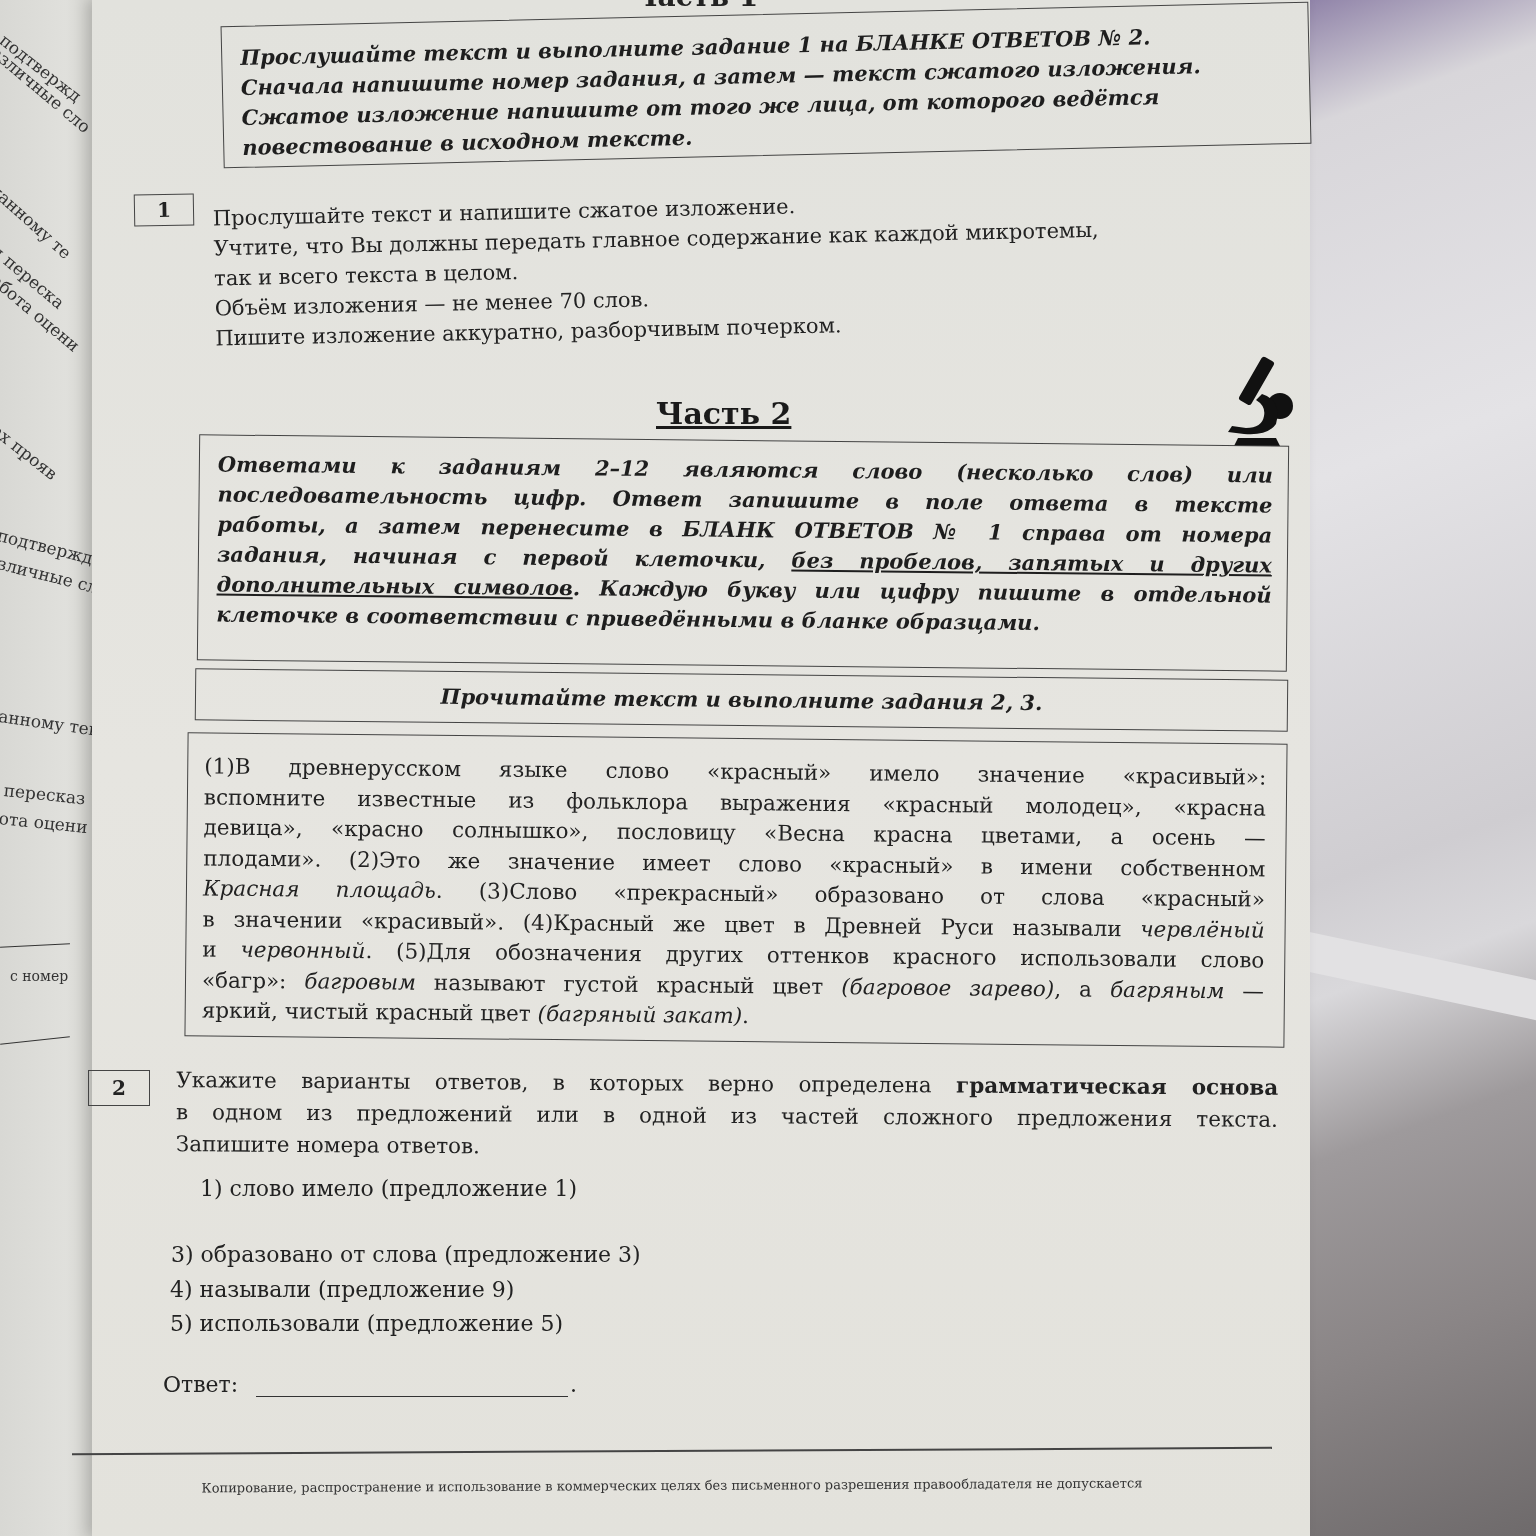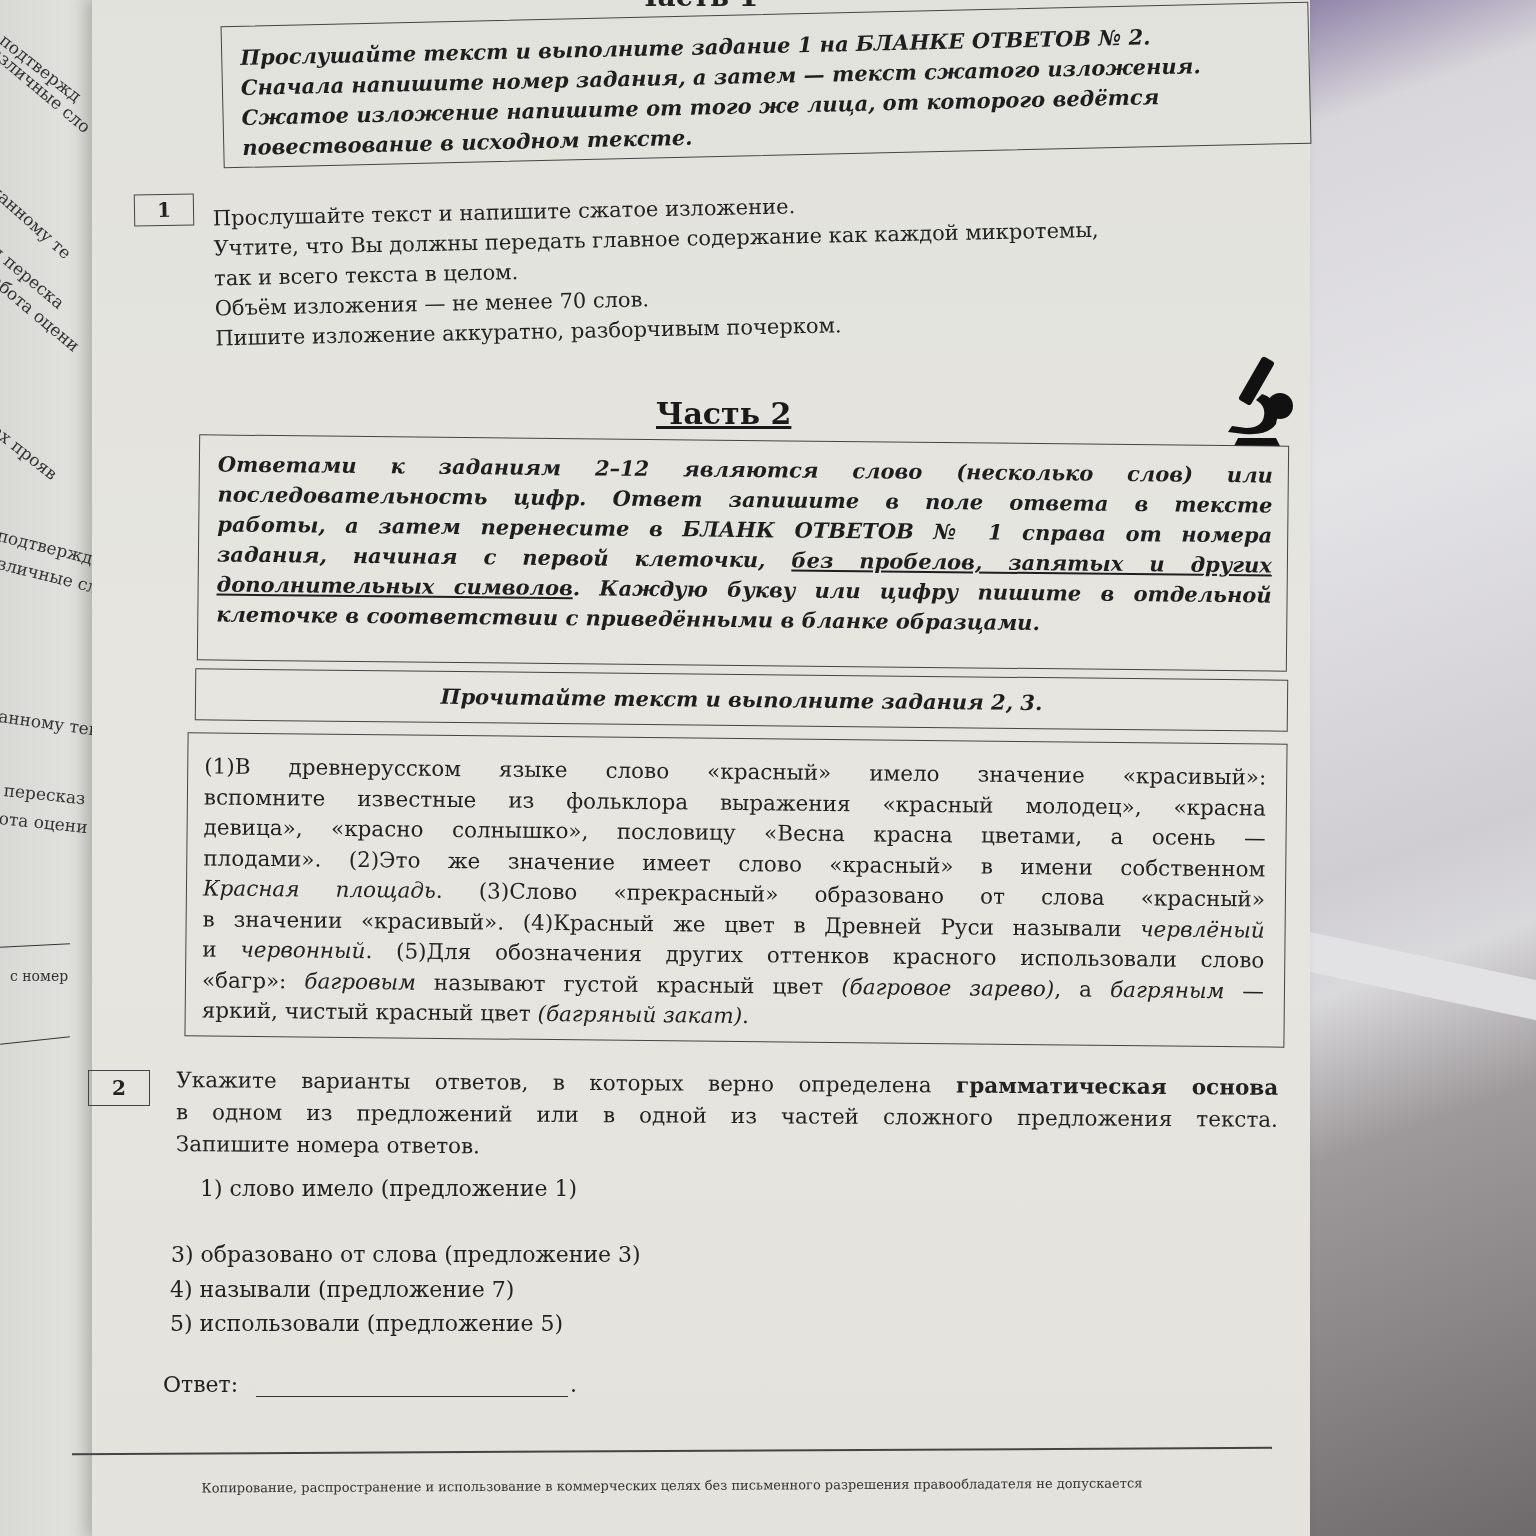--- a/index.html
+++ b/index.html
@@ -139,21 +139,21 @@
 
   <div class="task-num" style="left:-4px;top:1070px;width:62px;height:36px;line-height:34px;">2</div>
   <div class="para" style="left:84px;top:1068px;width:1102px;font-size:21.5px;line-height:32px;transform:rotate(0.4deg);">
     <div style="text-align-last:justify;"><span>Укажите варианты ответов, в которых верно определена </span><span class="b">грамматическая основа</span></div>
     <div style="text-align-last:justify;">в одном из предложений или в одной из частей сложного предложения текста.</div>
     <div>Запишите номера ответов.</div>
   </div>
 
   <div class="option" style="left:80px;top:1176px;margin-left:28px;">1) слово имело (предложение 1)</div>
   <div class="option" style="left:79px;top:1242px;text-align:right;">3) образовано от слова (предложение 3)</div>
-  <div class="option" style="left:78px;top:1277px;">4) называли (предложение 7)</div>
+  <div class="option" style="left:78px;top:1277px;">4) называли (предложение 9)</div>
   <div class="option" style="left:78px;top:1311px;">5) использовали (предложение 5)</div>
 
   <div class="option" style="left:71px;top:1372px;">Ответ:</div>
   <div class="answer-line" style="left:164px;top:1372px;width:312px;height:24px;"></div>
   <div class="option" style="left:478px;top:1372px;">.</div>
 
   <div class="footer-rule" style="left:-20px;top:1450px;width:1200px;transform:rotate(-0.3deg);"></div>
   <div class="footer" style="left:10px;top:1478px;width:1140px;font-size:13px;transform:rotate(-0.3deg);">Копирование, распространение и использование в коммерческих целях без письменного разрешения правообладателя не допускается</div>
 </div>
 

